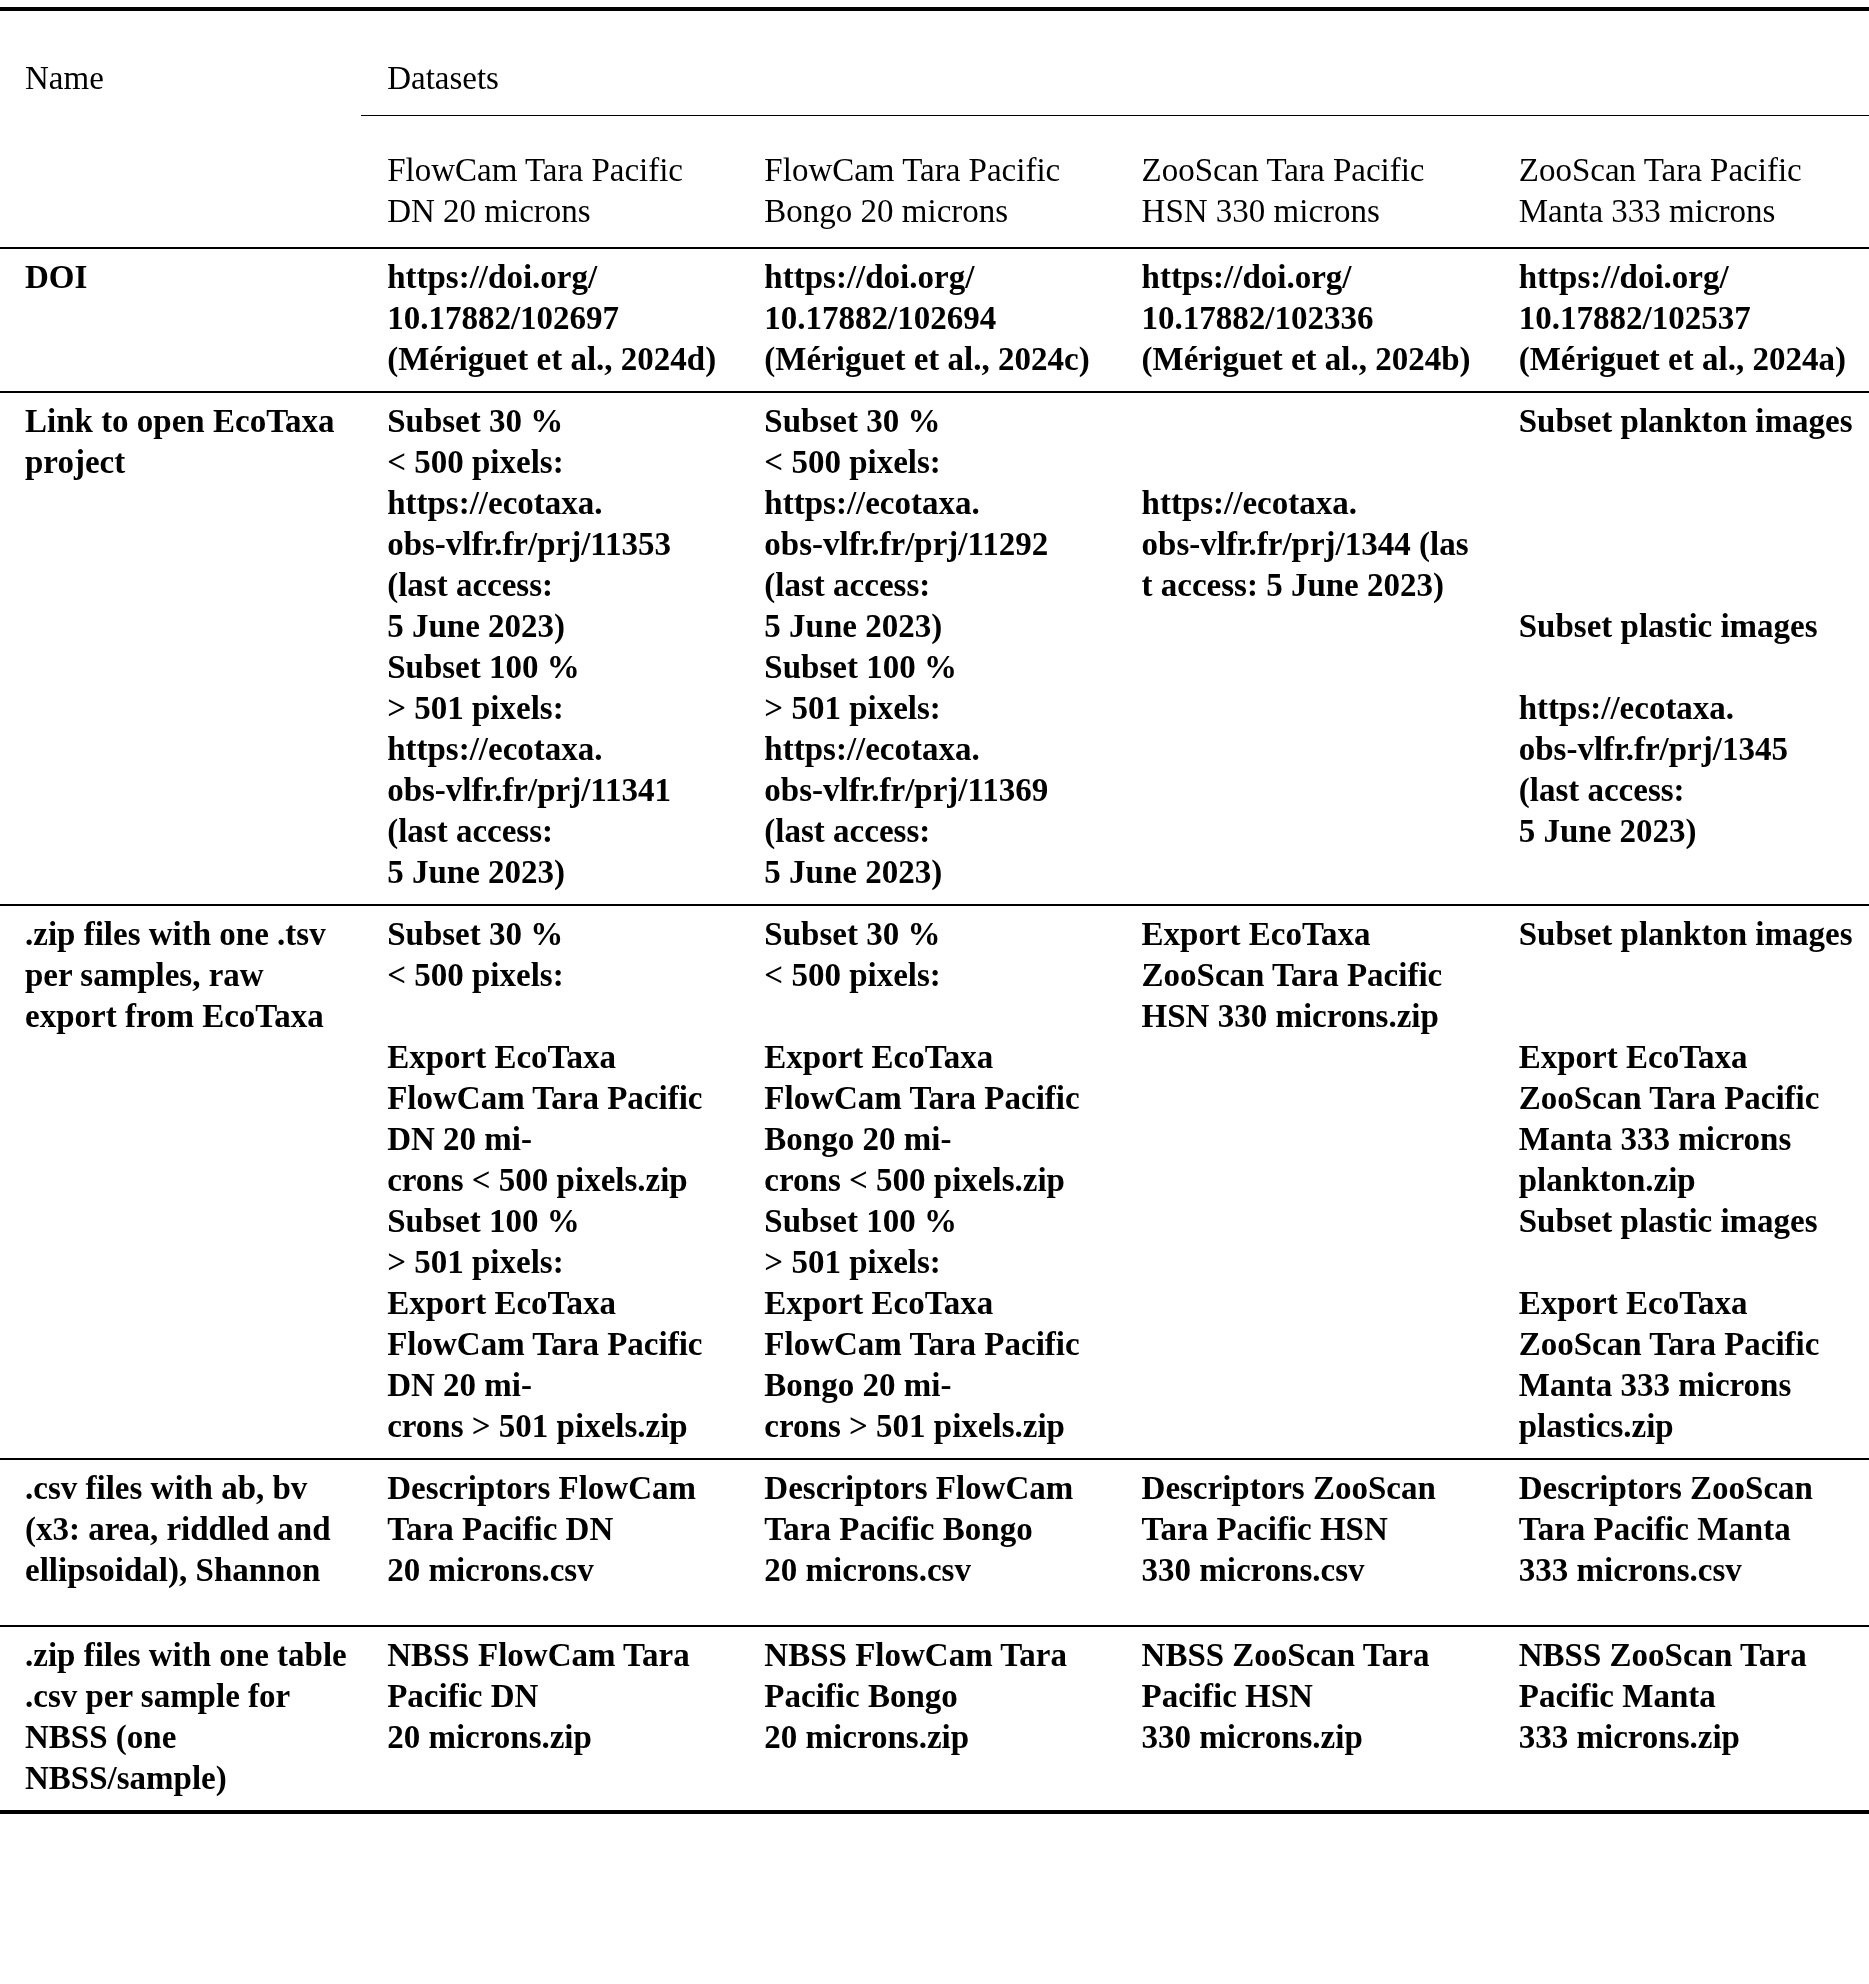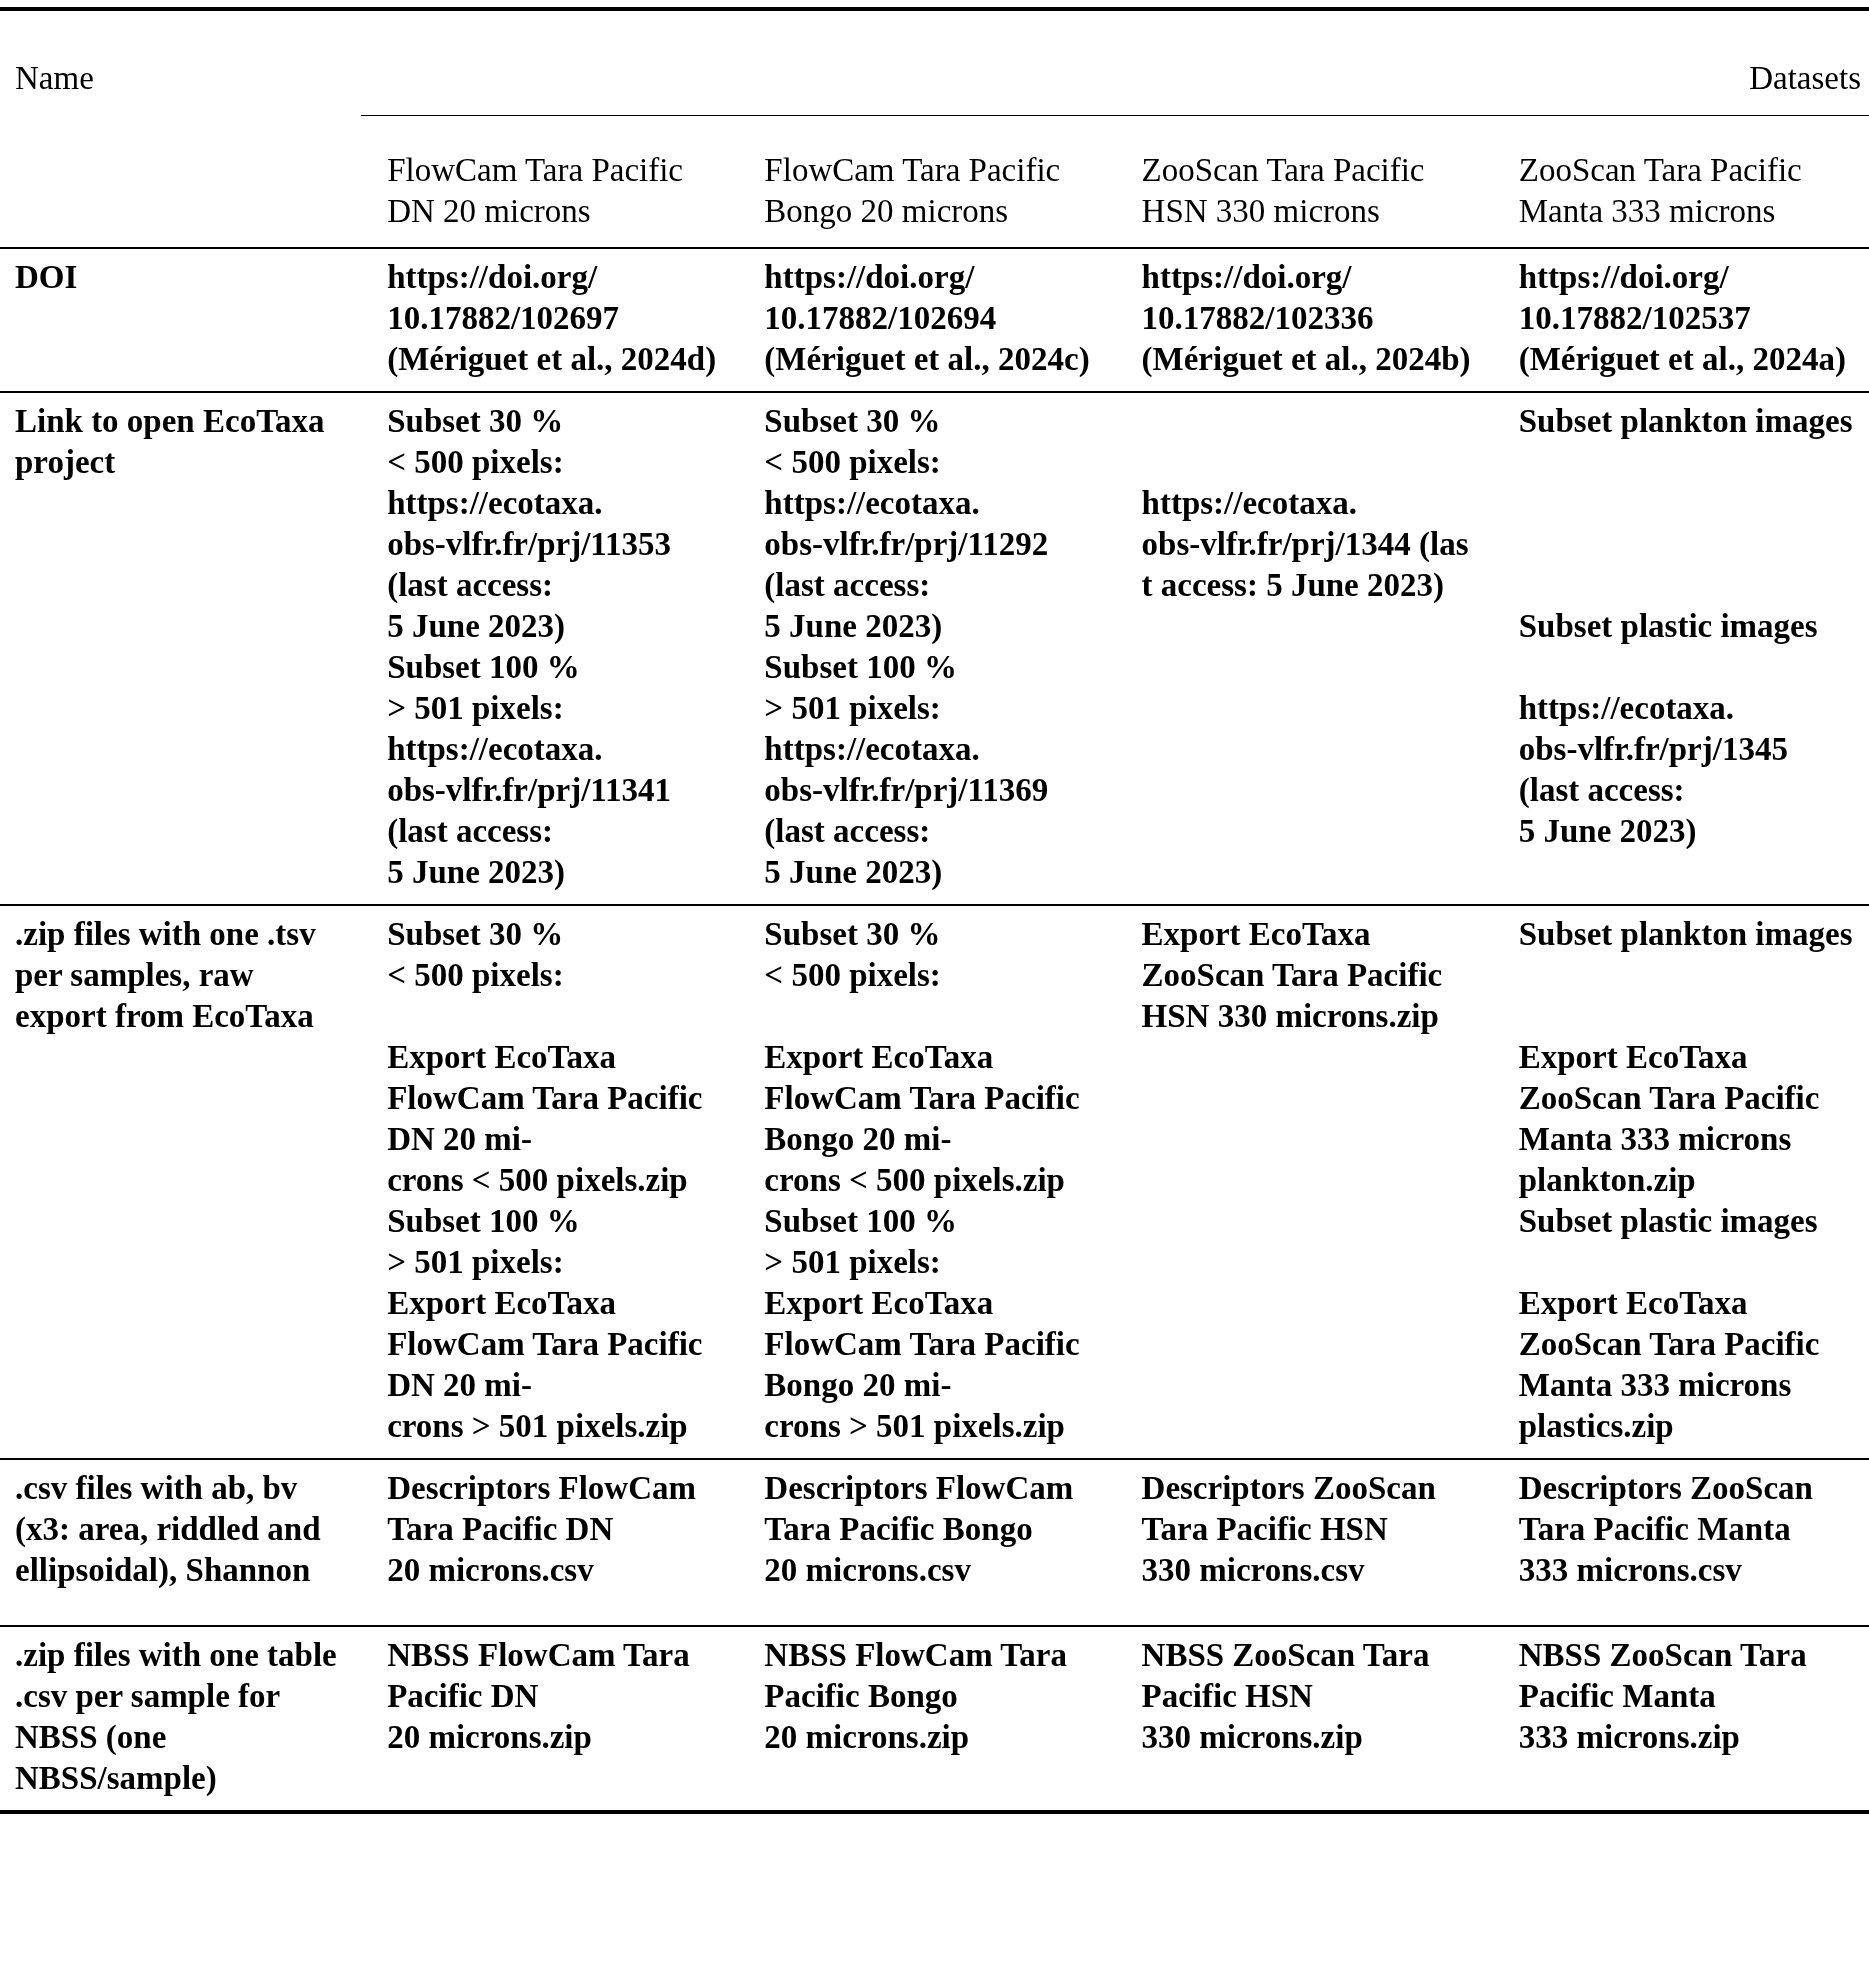--- a/index.html
+++ b/index.html
@@ -26,29 +26,29 @@
   col.c-label { width: 361px; }
   col.c-data  { width: 377px; }
 
   th, td {
     font-weight: normal;
     text-align: left;
     vertical-align: top;
     white-space: pre;        
     padding: 8.1px 9px 11px 26px;
   }
-  th.label-col, td.label-col { padding-left: 15px; }
+  th.label-col, td.label-col { padding-left: 25px; }
 
   
   tr.head-row-1 th {
     padding-top: 47px;
     padding-bottom: 16.3px;
   }
   th.datasets-head {
-    text-align: right;
+    text-align: left;
     border-bottom: 1.8px solid #000;
     font-family: Liberation Serif, serif;
   }
   tr.head-row-2 th {
     padding-top: 34px;
     padding-bottom: 14.5px;
     border-bottom: 2.3px solid #000;   
   }
 
   

